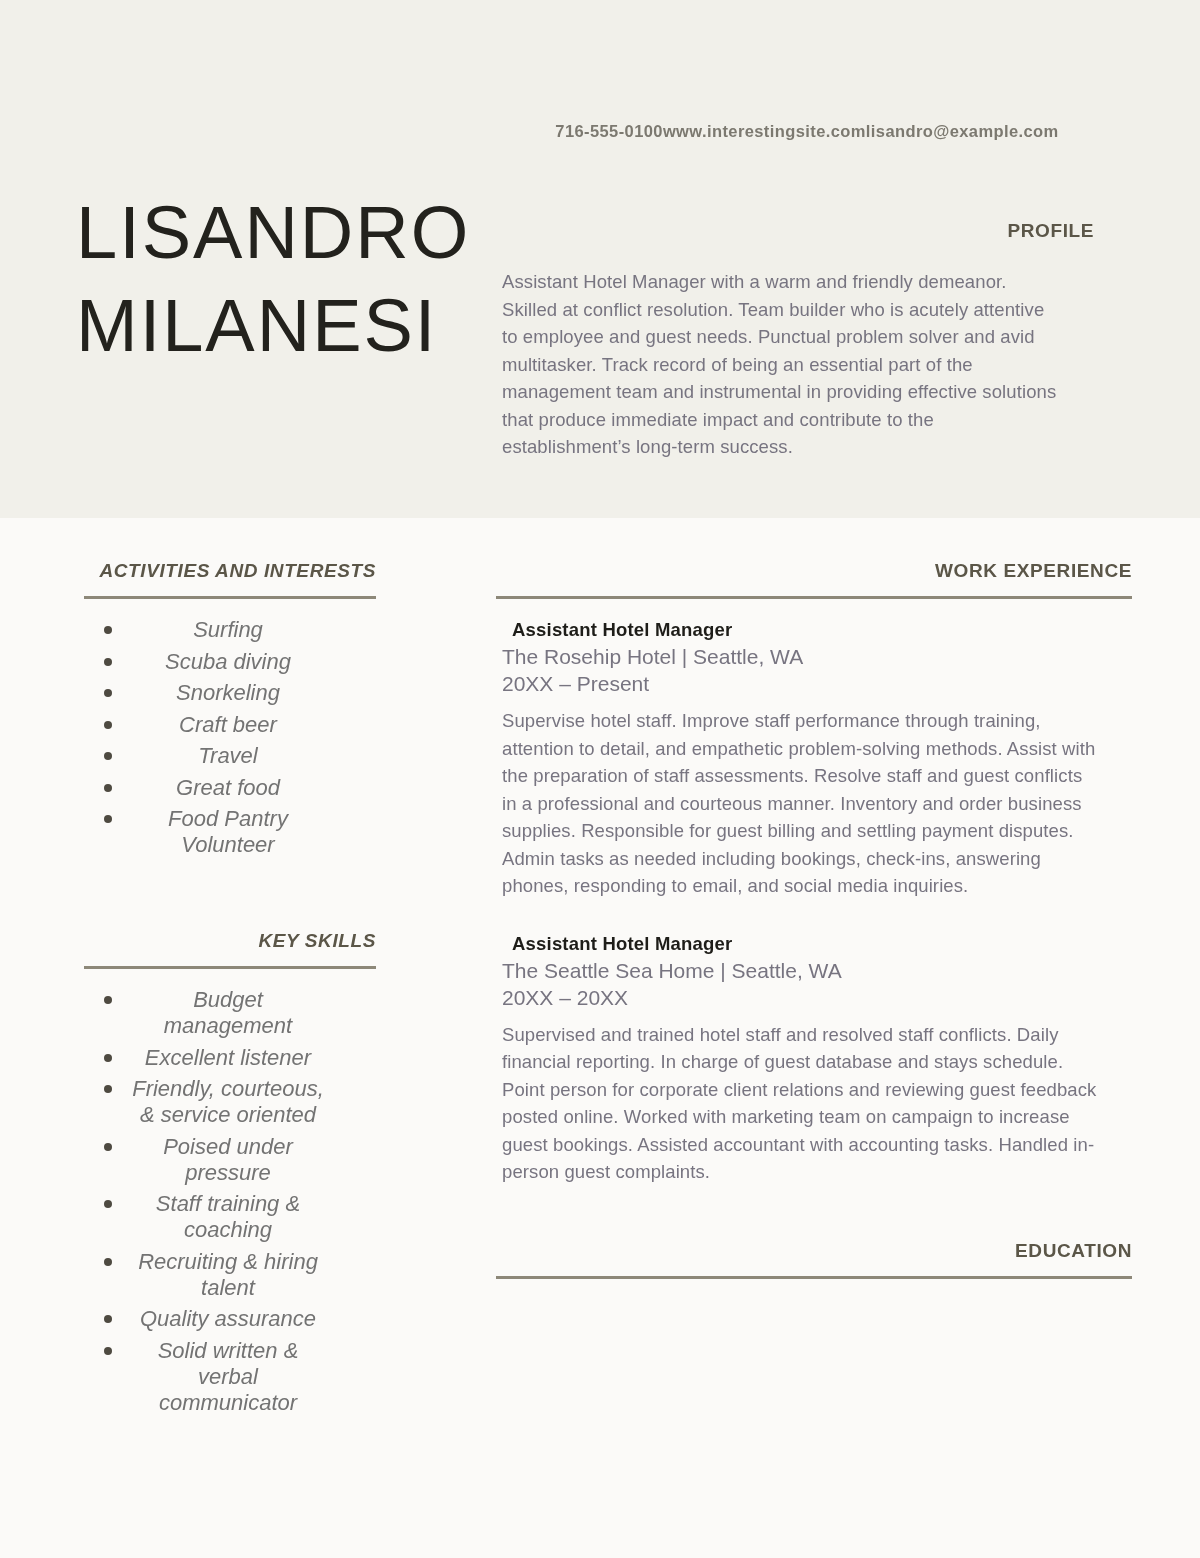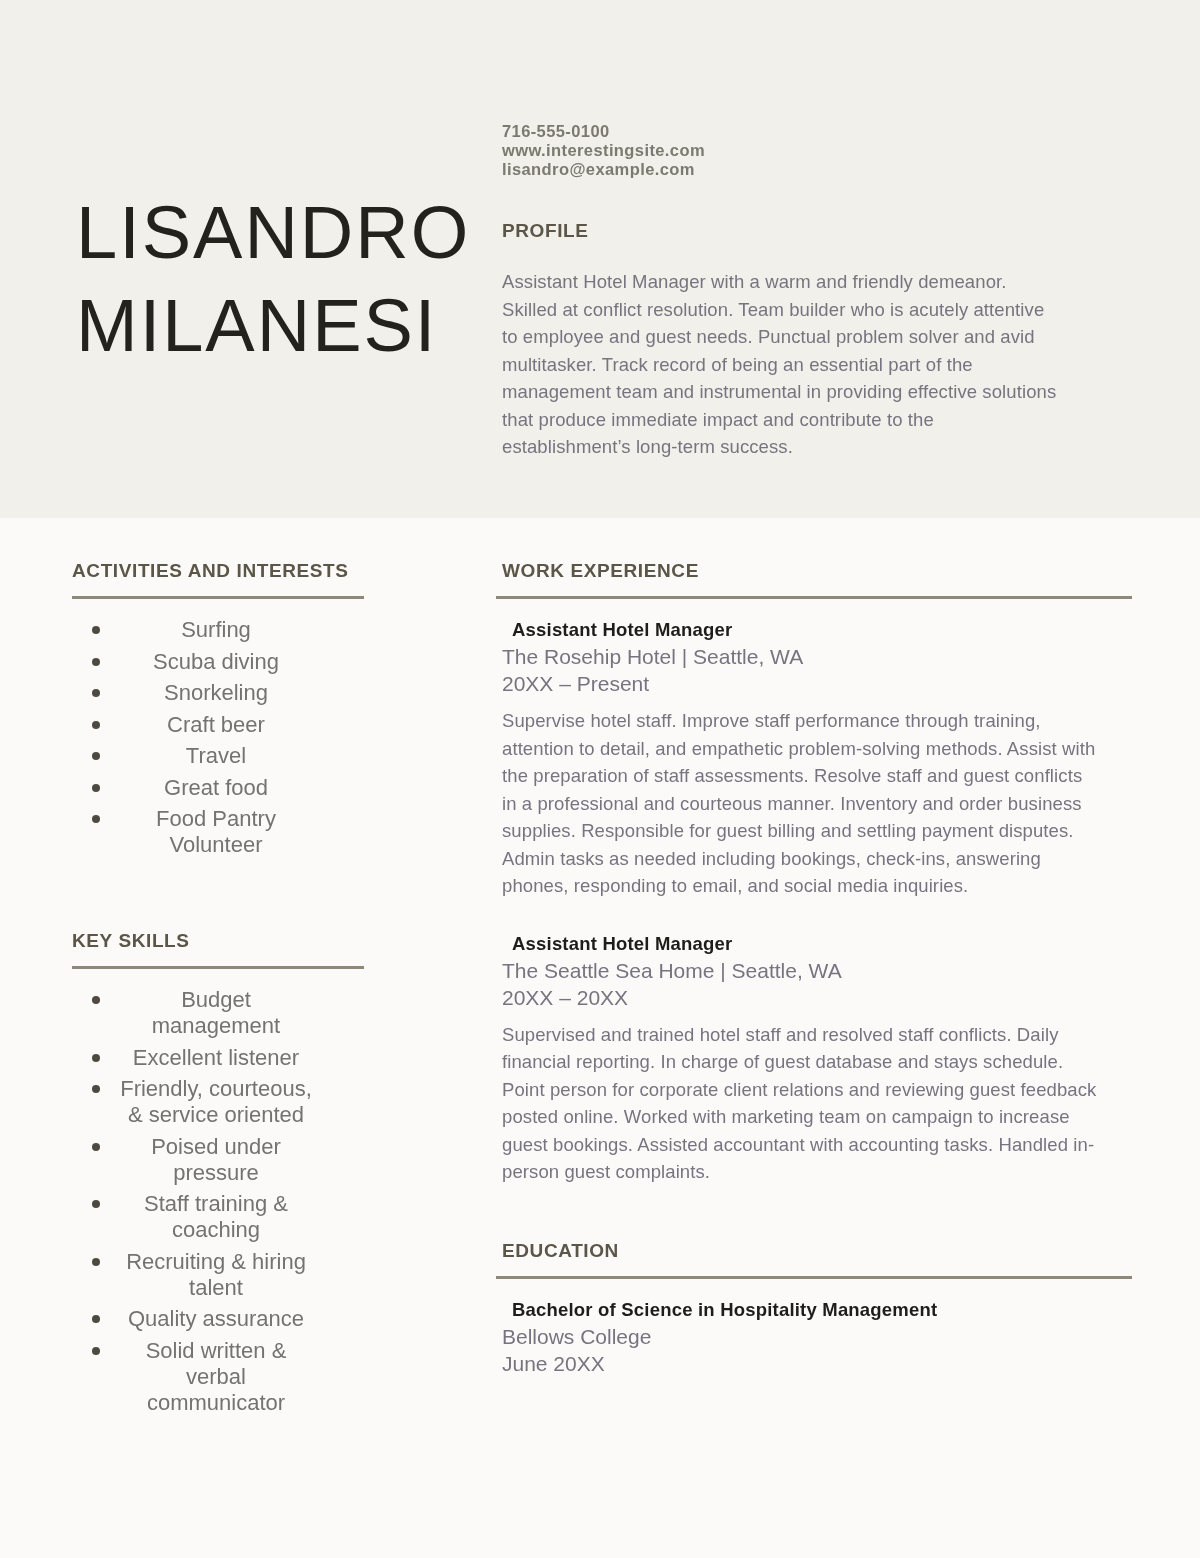--- a/index.html
+++ b/index.html
@@ -21,26 +21,25 @@
     height: 518px;
     background: #f1f0ea;
   }
 
   .contact-row {
     position: absolute;
     left: 502px;
     top: 122px;
     width: 610px;
     display: flex;
-    justify-content: flex-start;
+    justify-content: center;
     font-size: 16.5px;
     font-weight: bold;
     letter-spacing: 0.4px;
     color: #7c7970;
-    flex-direction: column;
   }
 
   .name-block {
     position: absolute;
     left: 76px;
     top: 186px;
     color: #23221d;
     font-size: 74px;
     font-weight: 300;
     line-height: 93px;
@@ -53,20 +52,21 @@
     top: 220px;
     width: 592px;
   }
 
   .section-heading {
     font-size: 19px;
     font-weight: bold;
     letter-spacing: 0.6px;
     color: #5b5648;
     line-height: 22px;
+    text-align: right;
   }
 
   .body-text {
     font-size: 18.5px;
     line-height: 27.5px;
     color: #777480;
     letter-spacing: 0.1px;
   }
 
   .profile-block p {
@@ -76,23 +76,24 @@
 
   .rule {
     border: none;
     height: 3px;
     background: #8d8879;
     margin-top: 14px;
   }
 
   .left-col {
     position: absolute;
-    left: 72px;
+    left: 84px;
     top: 560px;
     width: 292px;
+    font-style: italic;
   }
 
   .right-col {
     position: absolute;
     left: 496px;
     top: 560px;
     width: 636px;
   }
   .right-col .indent { padding-left: 6px; }
 
@@ -219,22 +220,17 @@
         <h4 class="job-title">Assistant Hotel Manager</h4>
         <div class="job-sub">The Seattle Sea Home | Seattle, WA</div>
         <div class="job-sub">20XX – 20XX</div>
         <p class="body-text job-desc">Supervised and trained hotel staff and resolved staff conflicts. Daily financial reporting. In charge of guest database and stays schedule. Point person for corporate client relations and reviewing guest feedback posted online. Worked with marketing team on campaign to increase guest bookings. Assisted accountant with accounting tasks. Handled in-person guest complaints.</p>
       </article>
     </section>
 
     <section class="education-section">
       <h3 class="section-heading indent">EDUCATION</h3>
       <div class="rule"></div>
-      <div class="edu-block indent">
-        <h4 class="edu-degree">Bachelor of Science in Hospitality Management</h4>
-        <div class="job-sub">Bellows College</div>
-        <div class="job-sub">June 20XX</div>
-      </div>
     </section>
 
   </main>
 
 </div>
 
 </body></html>

